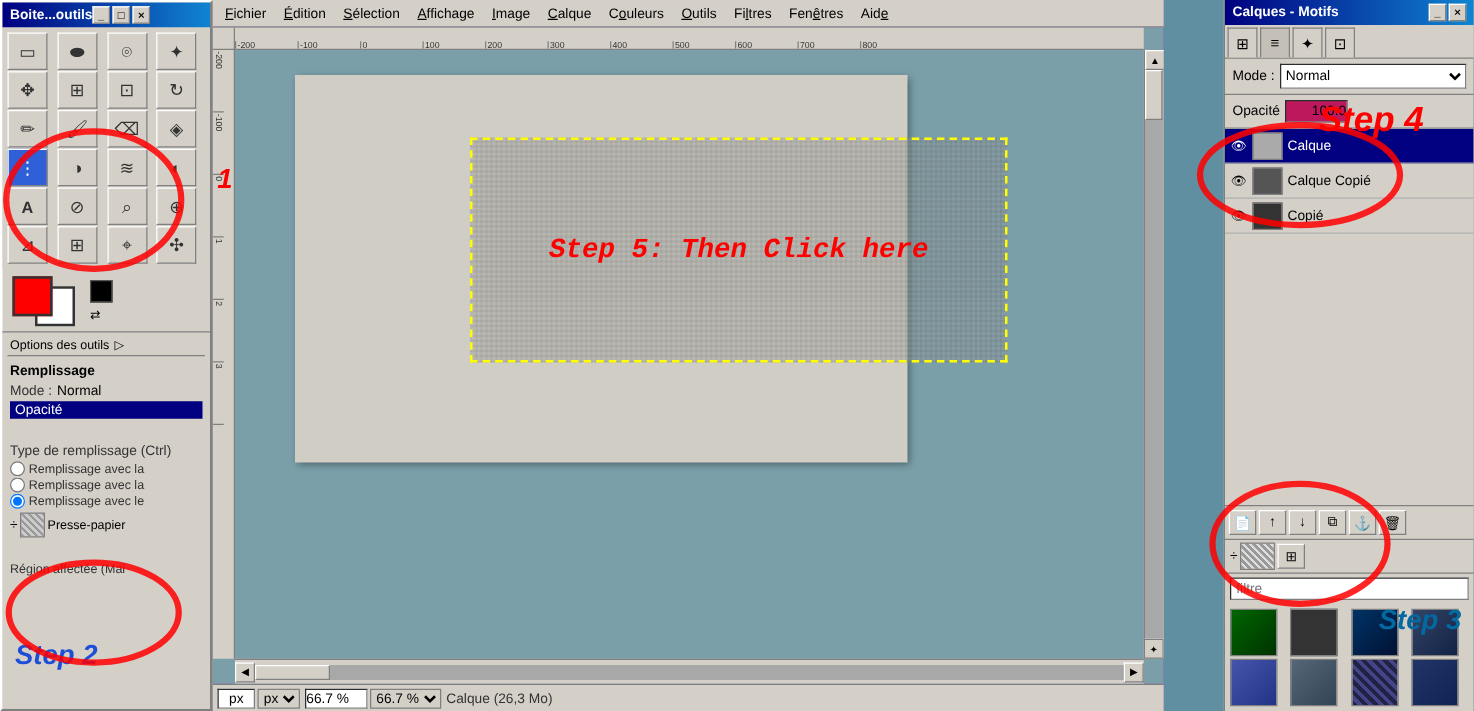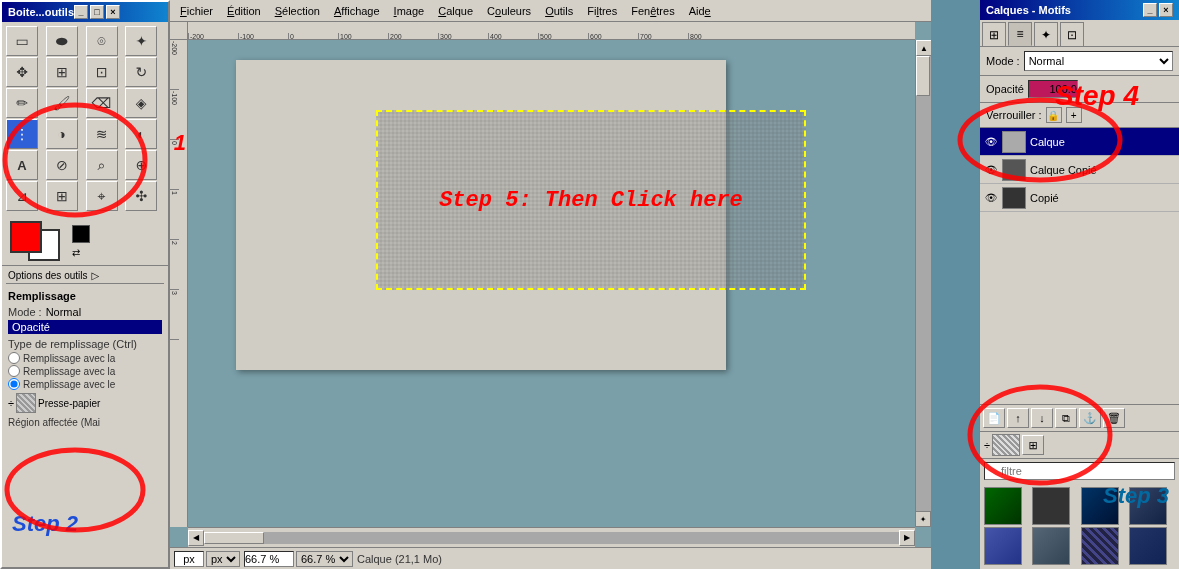--- a/index.html
+++ b/index.html
@@ -174,21 +174,21 @@
       align-items: center;
       gap: 4px;
       background: #000080;
       color: white;
       padding: 1px 4px;
       margin: 2px 0;
       font-size: 11px;
     }
 
     .type-section {
-      margin: 4px 0;
+      margin: 20px 0;
     }
 
     .type-label {
       font-size: 11px;
       color: #333;
       margin-bottom: 2px;
     }
 
     .radio-row {
       display: flex;
@@ -626,21 +626,21 @@
       align-items: center;
       gap: 4px;
     }
 
     .filter-input {
       flex: 1;
       height: 18px;
       font-size: 11px;
       background: white;
       border: 1px inset #808080;
-      padding: 0 16px;
+      padding: 0 4px;
     }
 
     .presse-label {
       font-size: 11px;
       color: #333;
       padding: 2px 4px;
       font-weight: bold;
     }
 
     
@@ -902,21 +902,21 @@
         <select class="status-dropdown">
           <option>px</option>
         </select>
       </div>
       <div class="zoom-box">
         <input class="zoom-input" value="66.7 %" readonly="" style="">
         <select class="zoom-dropdown">
           <option>66.7 %</option>
         </select>
       </div>
-      <div class="status-layer">Calque (21,1 Mo)</div>
+      <div class="status-layer">Calque (26,3 Mo)</div>
     </div>
   </div>
 
   <div class="right-panel">
     <div class="panel-title">
       <span>Calques - Motifs</span>
       <div style="display:flex;gap:2px;">
         <div class="title-btn">_</div>
         <div class="title-btn">×</div>
       </div>
@@ -934,25 +934,20 @@
       <select class="panel-mode-select">
         <option>Normal</option>
       </select>
     </div>
 
     <div class="panel-opacity-row">
       <span>Opacité</span>
       <input class="panel-opacity-input" value="100.0" readonly="" style="">
     </div>
 
-    <div class="panel-lock-row">
-      <span>Verrouiller :</span>
-      <div class="lock-icon-btn">🔒</div>
-      <div class="lock-icon-btn">+</div>
-    </div>
 
     <div class="layer-list">
 
       <div class="layer-item active">
         <div class="layer-eye">👁</div>
         <div class="layer-thumb active-layer" style="background:#aaa;"></div>
         <span class="layer-name">Calque</span>
       </div>
 
       <div class="layer-item">

